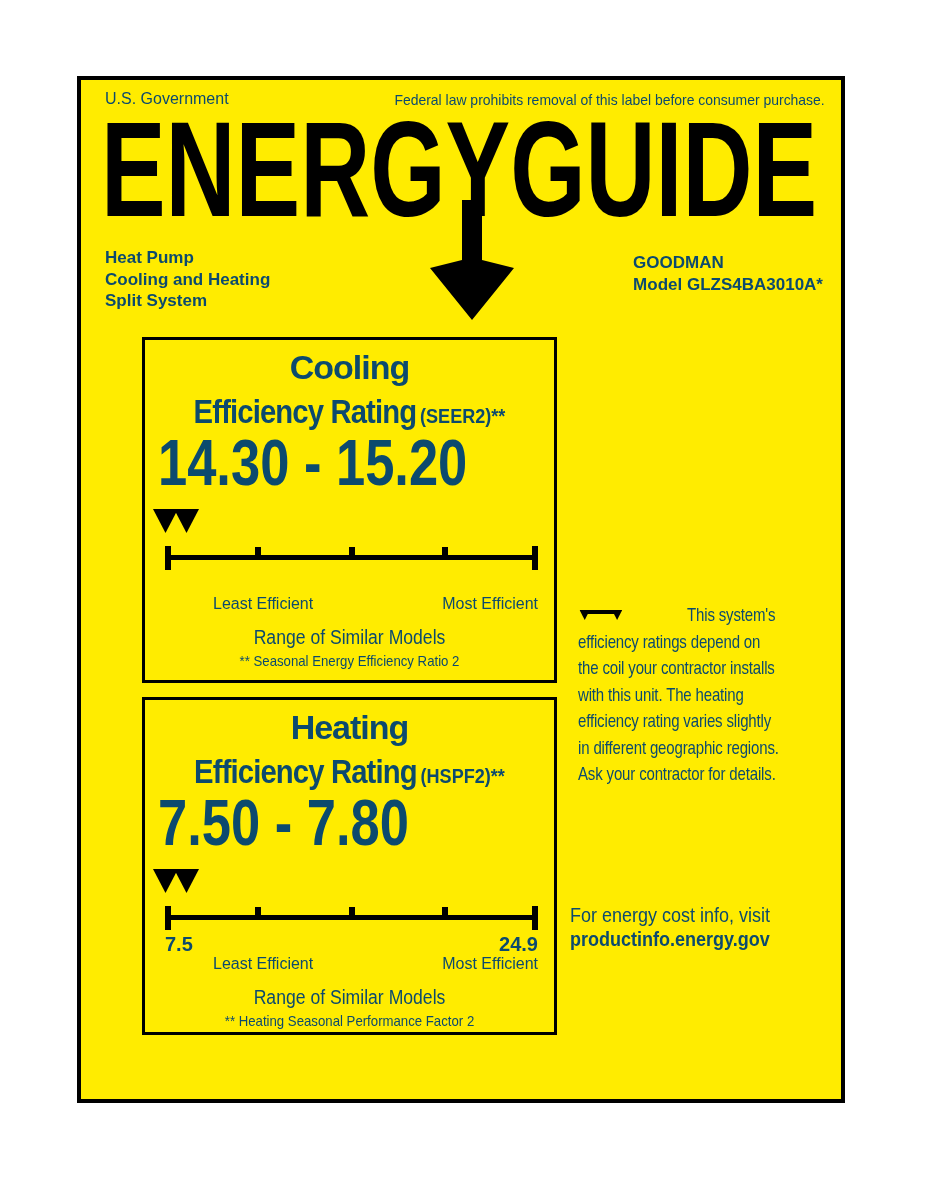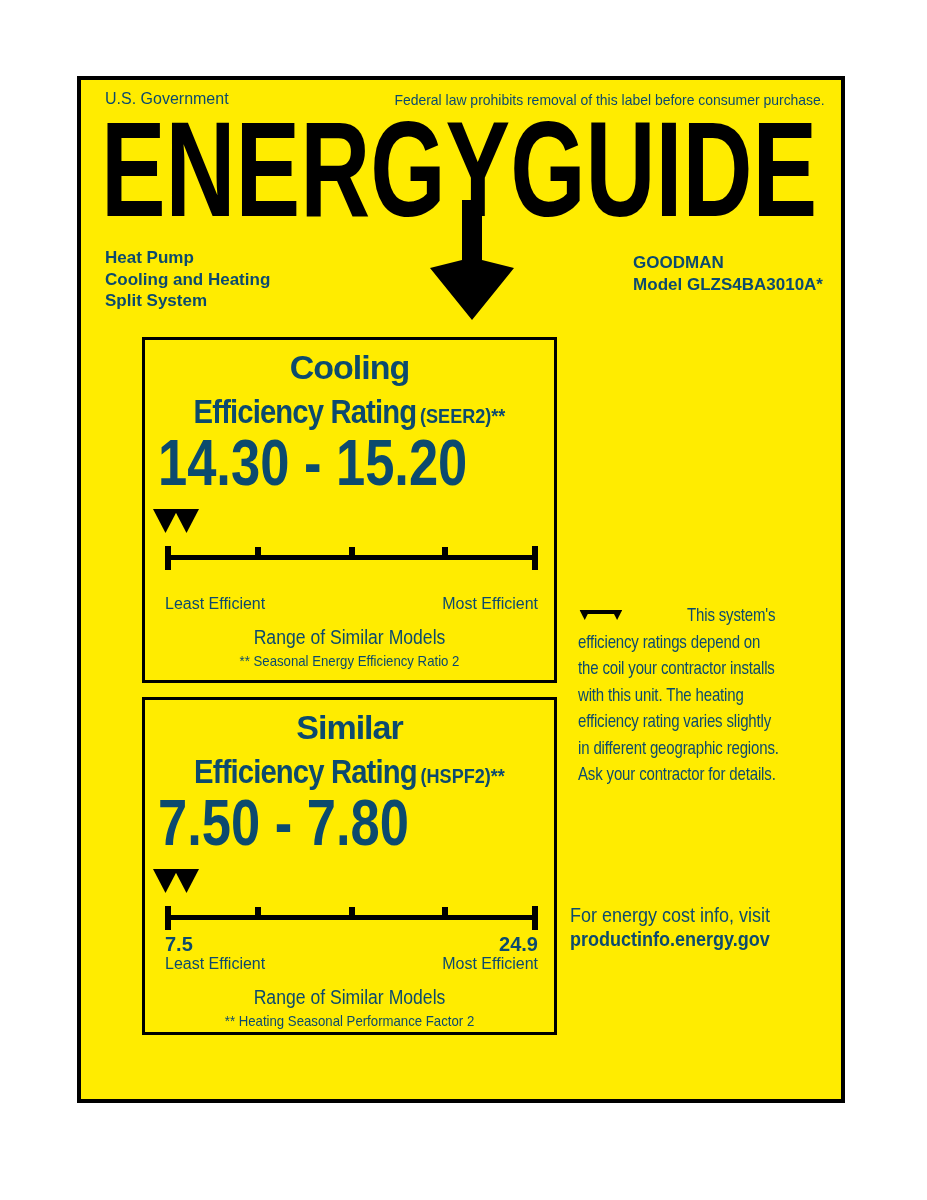--- a/index.html
+++ b/index.html
@@ -60,21 +60,21 @@
   .tick.end { top:1px; width:6px; height:24px; }
   .tick.end.left { left:0; }
   .tick.end.right { right:0; }
   .tick.mid { top:2px; width:6px; height:13px; transform:translateX(-50%); }
   .tick.m25 { left:25%; } .tick.m50 { left:50%; } .tick.m75 { left:75%; }
 
   .scale-minmax { position:absolute; left:20px; right:16px; top:233px; font-size:20px; font-weight:bold; }
   .scale-min { float:left; }
   .scale-max { float:right; }
   .scale-words { position:absolute; left:20px; right:16px; top:255px; font-size:16px; }
-  .scale-min-label { float:left; }
+  .scale-min-label { float:left;margin-left:48px; }
   .scale-max-label { float:right; }
 
   .box-caption {
     position:absolute; left:0; right:0; top:286px; text-align:center; font-size:20px;
     transform:scaleX(0.88); transform-origin:center; white-space:nowrap;
   }
   .box-footnote {
     position:absolute; left:0; right:0; top:312px; text-align:center; font-size:15px;
     transform:scaleX(0.88); transform-origin:center; white-space:nowrap;
   }
@@ -152,21 +152,21 @@
       <div class="side-note-text">This system's
 efficiency ratings depend on
 the coil your contractor installs
 with this unit.  The heating
 efficiency rating varies slightly
 in different geographic regions.
 Ask your contractor for details.</div>
     </div>
 
     <div class="rating-box heating">
-      <div class="box-title">Similar</div>
+      <div class="box-title">Heating</div>
       <div class="rating-line">
         <span class="rating-label">Efficiency Rating</span>
         <span class="rating-metric">(HSPF2)**</span>
       </div>
       <div class="range-value">7.50 - 7.80</div>
       <svg class="range-marker" width="46" height="26" viewBox="0 0 46 26">
         <polygon points="0,1 25,1 12.5,25"></polygon>
         <polygon points="21,1 46,1 33.5,25"></polygon>
       </svg>
       <div class="scale">

